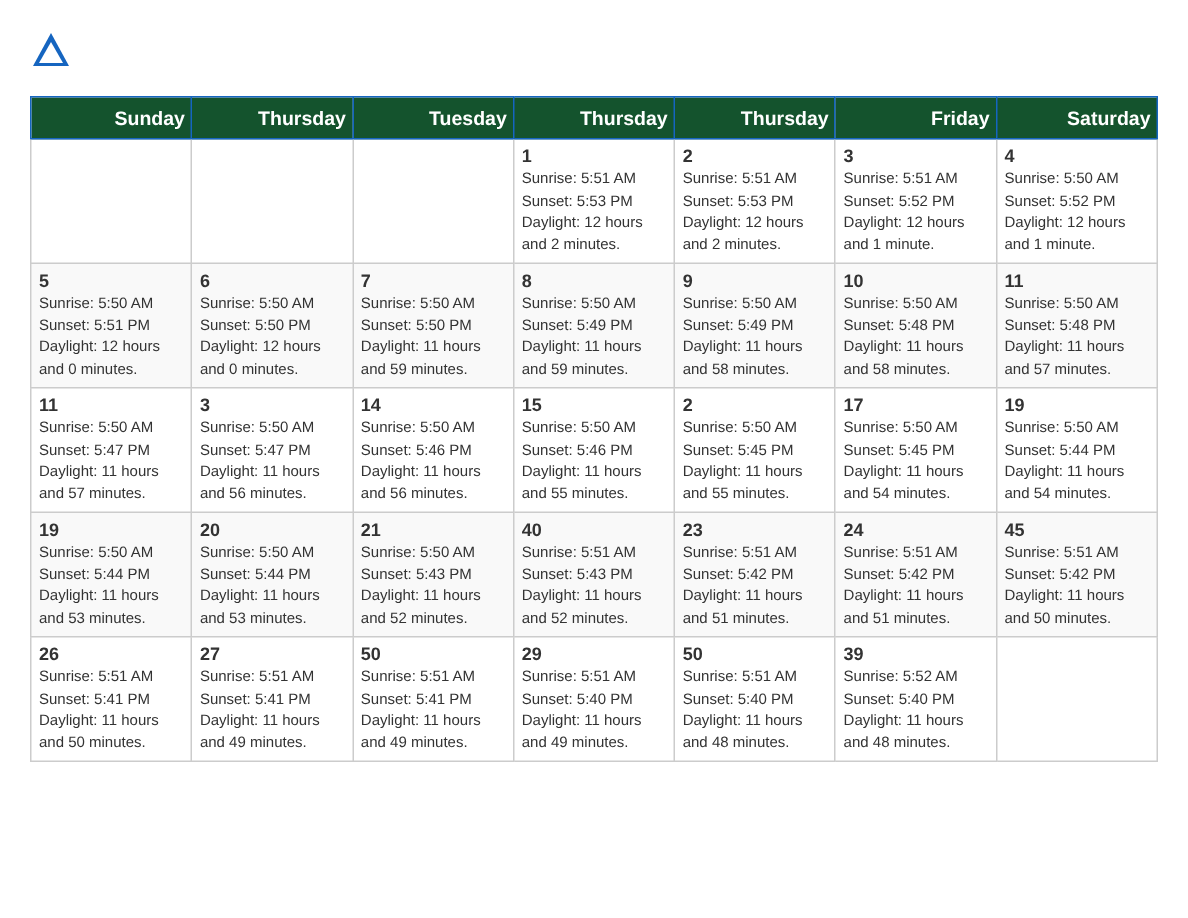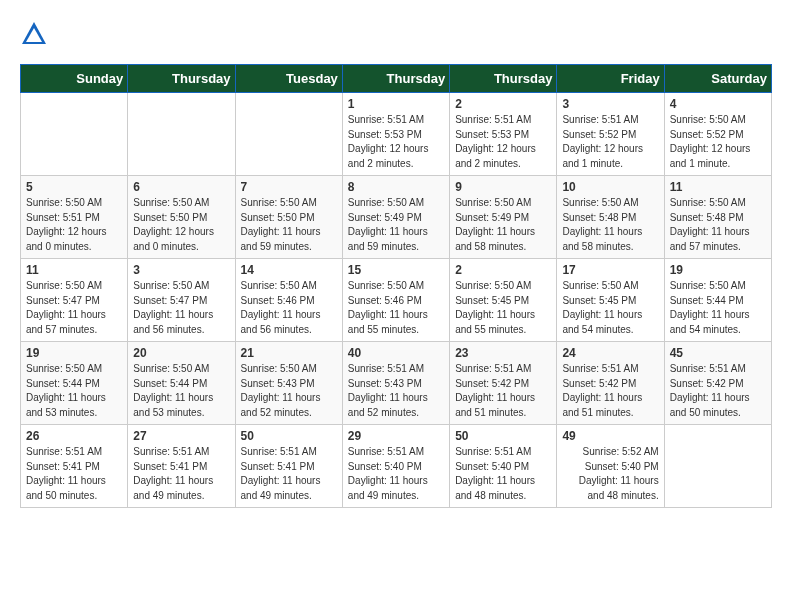--- a/index.html
+++ b/index.html
@@ -334,22 +334,22 @@
 and 49 minutes.</div>
         </td>
         <td>
           <span class="day-number">50</span>
           <div class="day-info" style="white-space: pre-line;">Sunrise: 5:51 AM
 Sunset: 5:40 PM
 Daylight: 11 hours
 and 48 minutes.</div>
         </td>
         <td>
-          <span class="day-number">49</span>
-          <div class="day-info" style="white-space: pre-line; text-align: right;">Sunrise: 5:52 AM
+          <span class="day-number">39</span>
+          <div class="day-info" style="white-space: pre-line;">Sunrise: 5:52 AM
 Sunset: 5:40 PM
 Daylight: 11 hours
 and 48 minutes.</div>
         </td>
         <td></td>
       </tr>
     </tbody>
 </table>
 
 </body></html>

